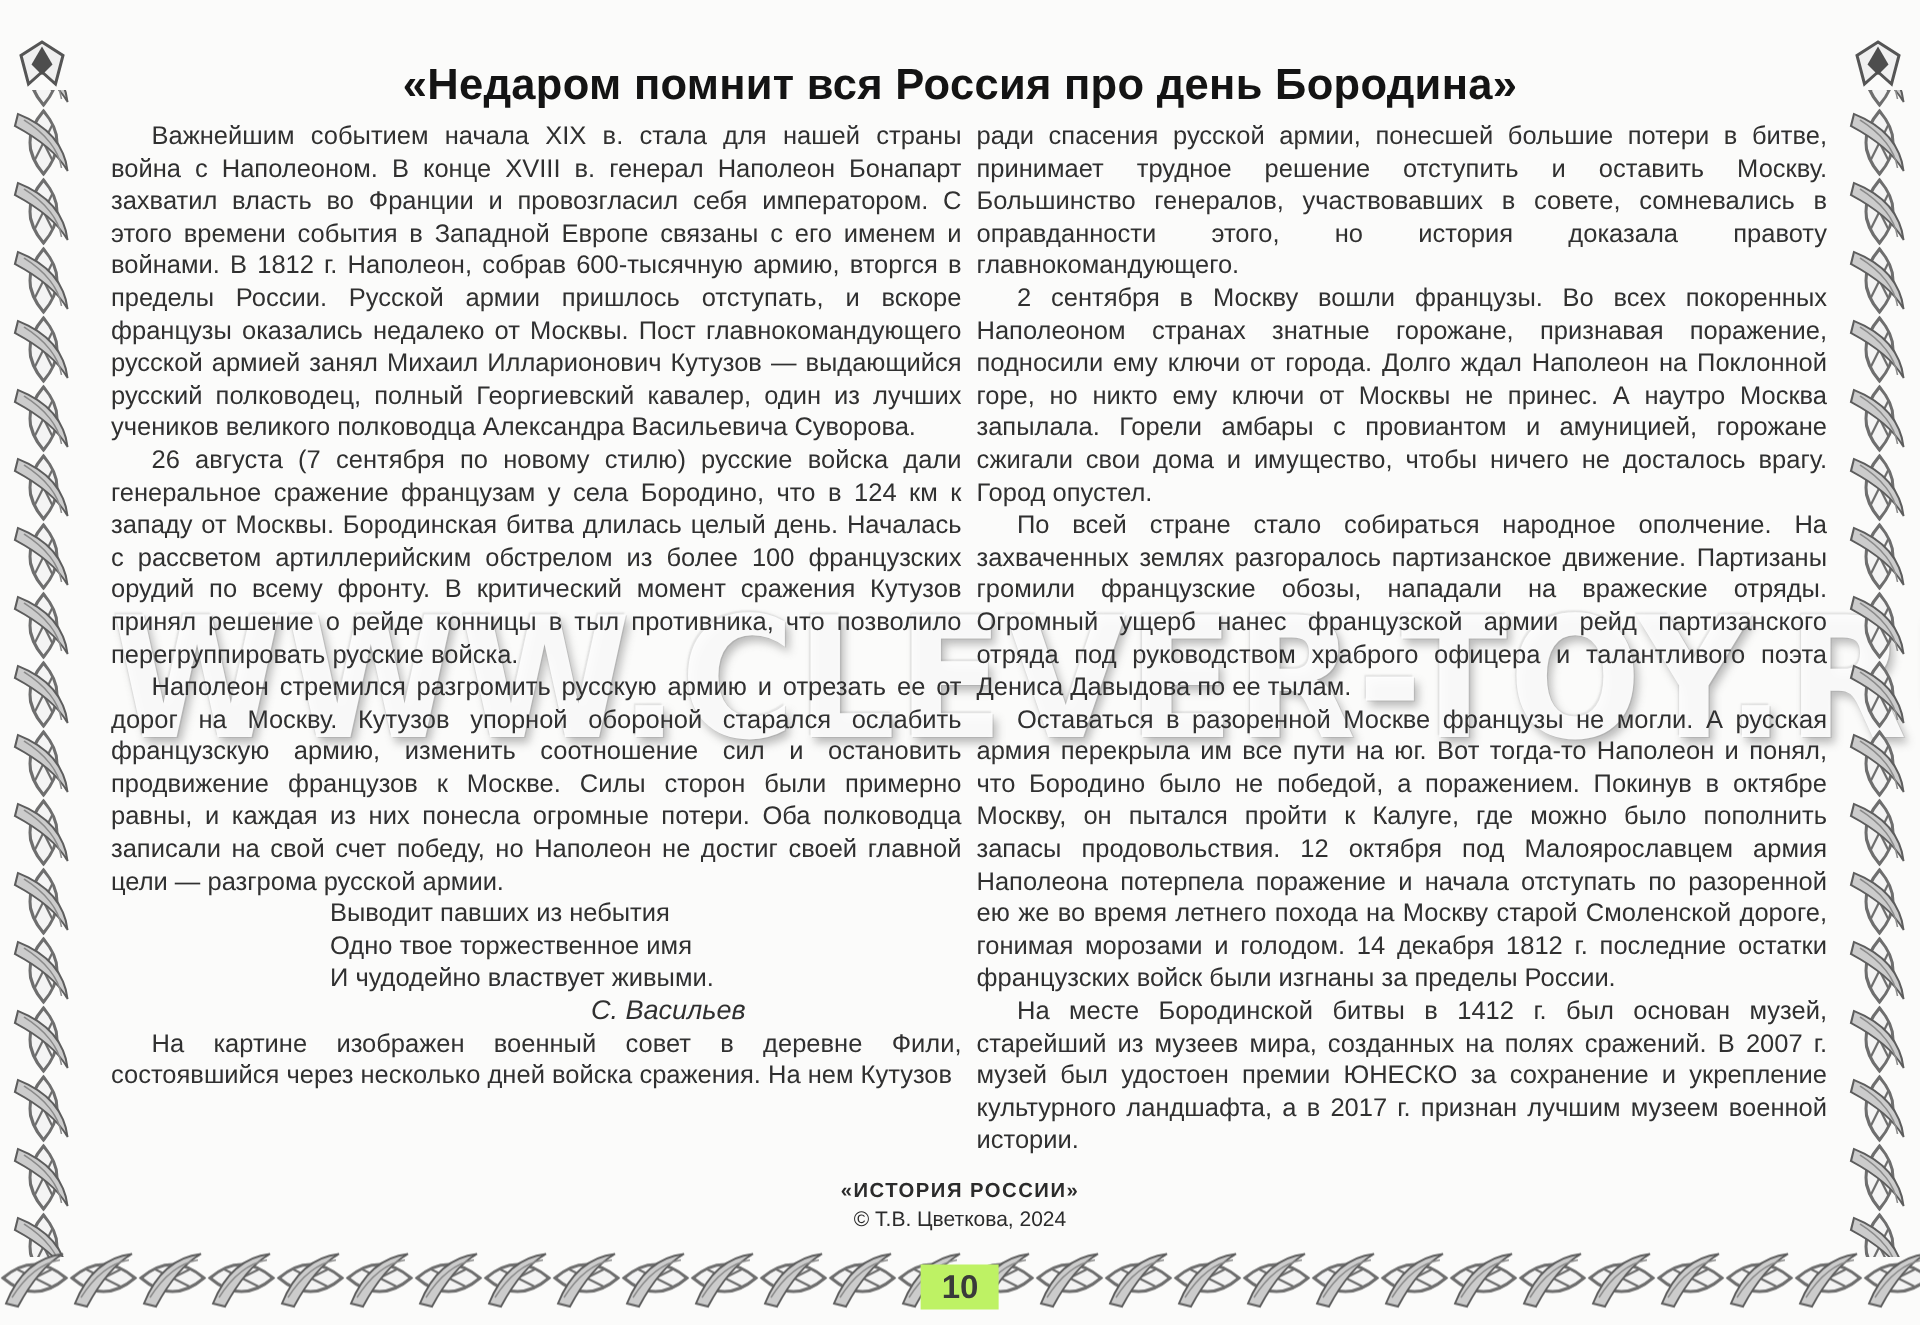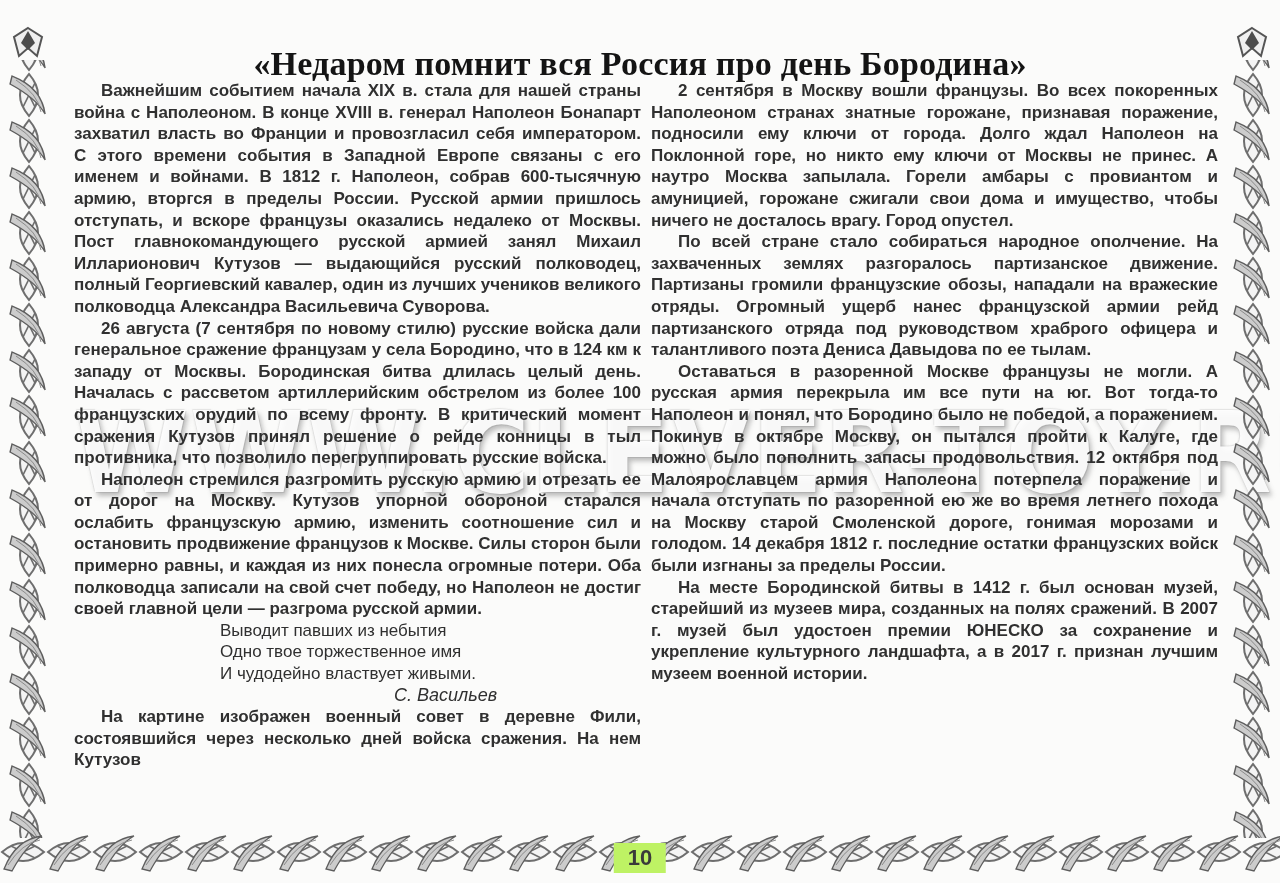--- a/index.html
+++ b/index.html
@@ -16,23 +16,22 @@
   
   .border-svg{position:absolute;z-index:3;pointer-events:none;}
   .border-left{left:6px;top:26px;width:44px;height:812px;}
   .border-right{right:6px;top:26px;width:44px;height:812px;}
   .border-bottom{left:0;bottom:6px;width:1280px;height:48px;}
 
   
   .title{
     position:absolute;top:22px;left:60px;right:60px;z-index:4;
     text-align:center;
-    font-size:34px;font-weight:bold;color:#141414;
+    font-size:29px;font-weight:bold;color:#141414;
     letter-spacing:0.2px;
-    font-family:Liberation Serif, serif;
   }
 
   
   .watermark{
     position:absolute;top:388px;left:74px;width:1132px;z-index:1;
     font-family:"DejaVu Sans",sans-serif;
     font-size:112px;font-weight:bold;
     letter-spacing:1px;
     color:rgba(255,255,255,0.92);
     text-shadow:
@@ -50,21 +49,20 @@
     position:absolute;top:80px;left:74px;right:62px;z-index:2;
     display:flex;gap:10px;
   }
   .col{width:567px;}
   .para{
     margin:0;
     font-size:17px;line-height:21.6px;
     text-align:justify;
     text-indent:27px;
     color:#303030;
-    font-weight:bold;
   }
   .para.no-indent{text-indent:0;}
 
   .poem{margin:0 0 0 146px;font-size:17px;line-height:21.6px;}
   .poem-line{white-space:nowrap;}
   .poem-attr{
     margin-left:320px;
     font-style:italic;
     font-size:18px;line-height:21.6px;
   }
@@ -146,24 +144,29 @@
         <div class="poem-line">Выводит павших из небытия</div>
         <div class="poem-line">Одно твое торжественное имя</div>
         <div class="poem-line">И чудодейно властвует живыми.</div>
       </div>
       <div class="poem-attr">С. Васильев</div>
 
       <p class="para">На картине изображен военный совет в деревне Фили, состоявшийся через несколько дней войска сражения. На нем Кутузов</p>
     </div>
 
     <div class="col">
+      <p class="para no-indent">ради спасения русской армии, понесшей большие потери в битве, принимает трудное решение отступить и оставить Москву. Большинство генералов, участвовавших в совете, сомневались в оправданности этого, но история доказала правоту главнокомандующего.</p>
       <p class="para">2 сентября в Москву вошли французы. Во всех покоренных Наполеоном странах знатные горожане, признавая поражение, подносили ему ключи от города. Долго ждал Наполеон на Поклонной горе, но никто ему ключи от Москвы не принес. А наутро Москва запылала. Горели амбары с провиантом и амуницией, горожане сжигали свои дома и имущество, чтобы ничего не досталось врагу. Город опустел.</p>
       <p class="para">По всей стране стало собираться народное ополчение. На захваченных землях разгоралось партизанское движение. Партизаны громили французские обозы, нападали на вражеские отряды. Огромный ущерб нанес французской армии рейд партизанского отряда под руководством храброго офицера и талантливого поэта Дениса Давыдова по ее тылам.</p>
       <p class="para">Оставаться в разоренной Москве французы не могли. А русская армия перекрыла им все пути на юг. Вот тогда-то Наполеон и понял, что Бородино было не победой, а поражением. Покинув в октябре Москву, он пытался пройти к Калуге, где можно было пополнить запасы продовольствия. 12 октября под Малоярославцем армия Наполеона потерпела поражение и начала отступать по разоренной ею же во время летнего похода на Москву старой Смоленской дороге, гонимая морозами и голодом. 14 декабря 1812 г. последние остатки французских войск были изгнаны за пределы России.</p>
       <p class="para">На месте Бородинской битвы в 1412 г. был основан музей, старейший из музеев мира, созданных на полях сражений. В 2007 г. музей был удостоен премии ЮНЕСКО за сохранение и укрепление культурного ландшафта, а в 2017 г. признан лучшим музеем военной истории.</p>
     </div>
 
   </div>
 
+  <div class="footer">
+    <div class="footer-series">«ИСТОРИЯ РОССИИ»</div>
+    <div class="footer-copy">© Т.В. Цветкова, 2024</div>
+  </div>
 
   <div class="page-number">10</div>
 
 </div>
 
 </body></html>

